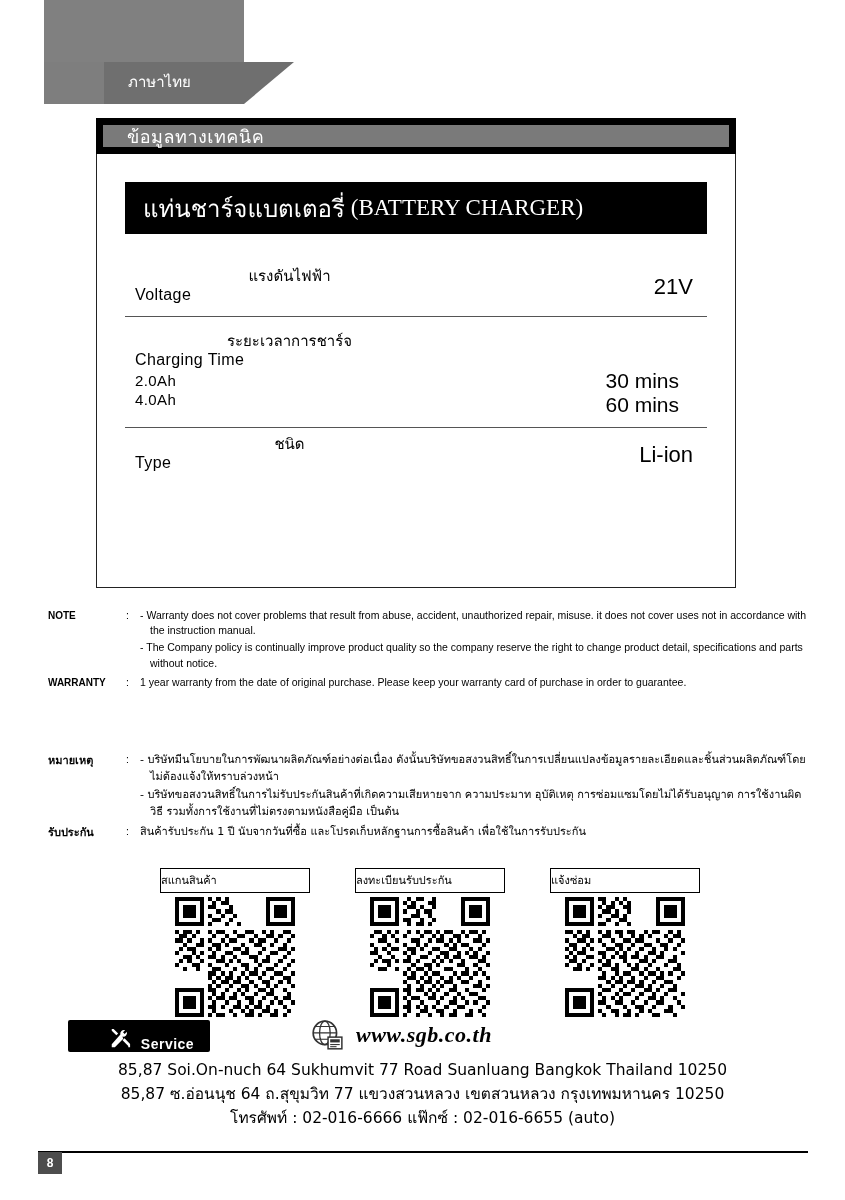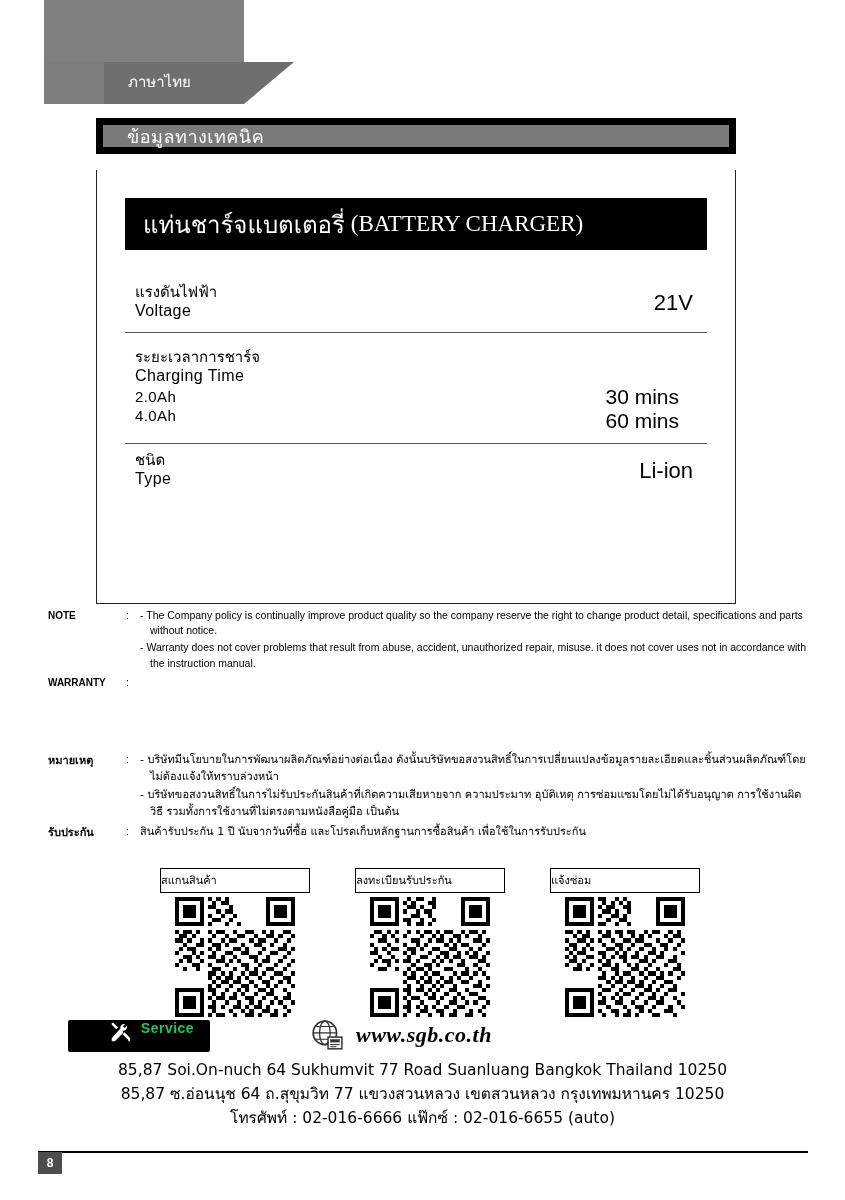--- a/index.html
+++ b/index.html
@@ -58,21 +58,20 @@
     font-size:18px;
     font-family:"DejaVu Sans", sans-serif;
     letter-spacing:.5px;
   }
   .spec-body {
     border:1px solid #222;
     border-top:none;
     padding:28px 28px 22px 28px;
     background:#fff;
     height:434px;
-    margin-top:16px;
   }
   .spec-head-black {
     background:#000; color:#fff;
     height:52px;
     display:flex; align-items:center;
     padding-left:18px;
     font-size:24px;
     font-family:"DejaVu Sans", sans-serif;
   }
   .spec-head-black .en {
@@ -89,20 +88,21 @@
   table.spec-table td {
     border-bottom:1px solid #555;
     padding:8px 4px 10px 10px;
     vertical-align:middle;
   }
   table.spec-table tr:last-child td { border-bottom:none; }
   .lbl-th {
     font-family:"DejaVu Sans", sans-serif;
     font-size:15px;
     line-height:1.15;
+    text-align:center;
   }
   .lbl-en {
     font-family:"Liberation Sans", sans-serif;
     font-size:16px;
     letter-spacing:.4px;
     line-height:1.3;
   }
   .val {
     text-align:right;
     font-size:22px;
@@ -150,22 +150,22 @@
     background:#fff;
     margin-bottom:4px;
   }
   .qr-img { width:120px; height:120px; margin:0 auto; }
   .qr-img svg { display:block; }
 
   
   .service-btn {
     position:absolute; left:68px; top:1020px;
     width:142px; height:32px;
-    background:#000; color:#22c55e;
-    display:flex; align-items:flex-start;
+    background:#000; color:#ffffff;
+    display:flex; align-items:flex-end;
     border-radius:2px;
     padding-left:33px;
   }
   .service-ico {
     width:26px; height:26px; margin-left:6px;
     display:flex; align-items:center; justify-content:center;
     color:#fff; font-size:17px;
   }
   .service-lbl {
     flex:1; text-align:center;
@@ -257,27 +257,28 @@
     </tbody>
       </table>
   </div>
 </div>
 
 <div class="notes">
   <div class="note-row">
     <div class="note-key">NOTE</div>
     <div class="note-colon">:</div>
     <div class="note-text">
+      <p class="ind">- Warranty does not cover problems that result from abuse, accident, unauthorized repair, misuse. it does not cover uses not in accordance with the instruction manual.</p>
       <p class="ind">- The Company policy is continually improve product quality so the company reserve the right to change product detail, specifications and parts without notice.</p>
-      <p class="ind">- Warranty does not cover problems that result from abuse, accident, unauthorized repair, misuse. it does not cover uses not in accordance with the instruction manual.</p>
     </div>
   </div>
   <div class="note-row">
     <div class="note-key">WARRANTY</div>
     <div class="note-colon">:</div>
+    <div class="note-text">1 year warranty from the date of original purchase. Please keep your warranty card of purchase in order to guarantee.</div>
   </div>
 </div>
 
 <div class="notes notes-th">
   <div class="note-row">
     <div class="note-key th-key">หมายเหตุ</div>
     <div class="note-colon">:</div>
     <div class="note-text th-note">
       <p class="ind">- บริษัทมีนโยบายในการพัฒนาผลิตภัณฑ์อย่างต่อเนื่อง ดังนั้นบริษัทขอสงวนสิทธิ์ในการเปลี่ยนแปลงข้อมูลรายละเอียดและชิ้นส่วนผลิตภัณฑ์โดยไม่ต้องแจ้งให้ทราบล่วงหน้า</p>
       <p class="ind">- บริษัทขอสงวนสิทธิ์ในการไม่รับประกันสินค้าที่เกิดความเสียหายจาก ความประมาท อุบัติเหตุ การซ่อมแซมโดยไม่ได้รับอนุญาต การใช้งานผิดวิธี รวมทั้งการใช้งานที่ไม่ตรงตามหนังสือคู่มือ เป็นต้น</p>

